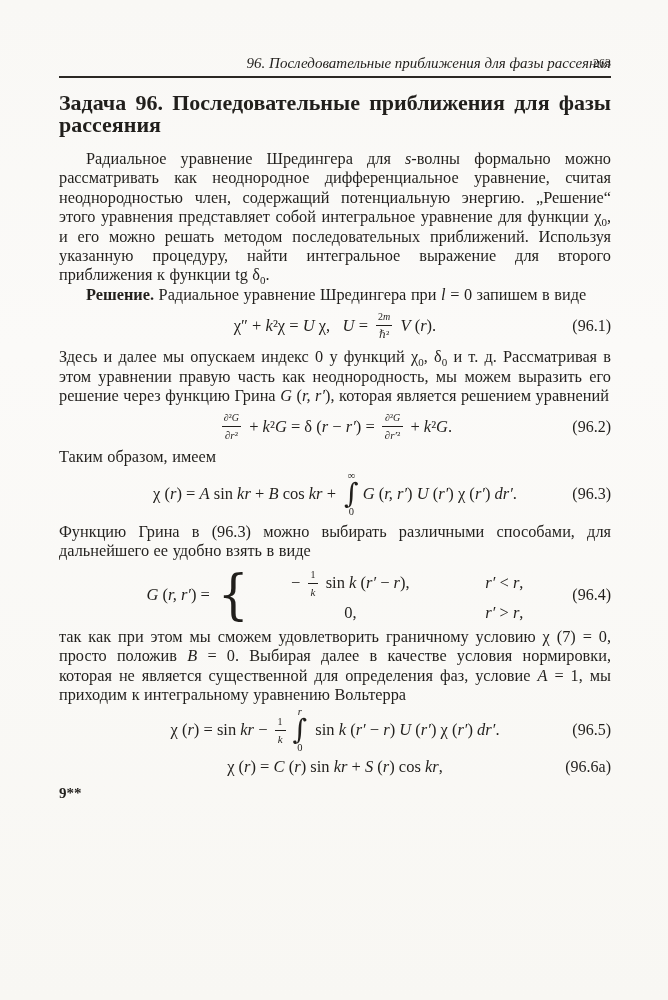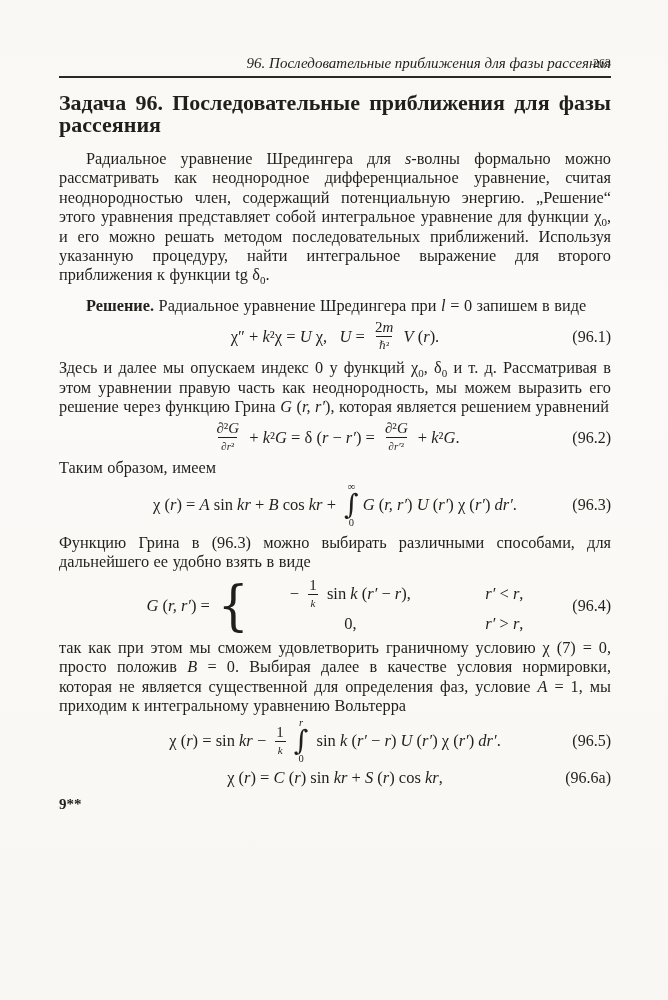--- a/index.html
+++ b/index.html
@@ -23,35 +23,35 @@
     margin:14px 0 13px 0;
     font-size:22px; font-weight:bold; line-height:22px;
     text-align:justify; text-align-last:justify;
   }
   
   .body {
     margin:0; font-size:16.3px; line-height:19.4px;
     text-align:justify; word-spacing:0.5px;
   }
   .indent { text-indent:27px; }
-  .mt  { margin-top:11px; }
+  .mt  { }
   .it  { font-style:italic; }
   .lead { font-weight:bold; }
   sub { font-size:11px; line-height:0; }
   
   .equation {
     position:relative;
     display:flex; justify-content:center; align-items:center;
     font-size:16.5px; line-height:20px;
   }
   .equation .toks, .equation span { white-space:pre; }
   .eq-body { display:inline-flex; align-items:center; }
   .eq-number { position:absolute; right:0; top:50%; transform:translateY(-50%); font-size:16px;text-align:center; }
   .frac { display:inline-flex; flex-direction:column; align-items:center; vertical-align:middle; margin:0 3px; }
-  .frac .fnum { font-size:15px; line-height:15px; padding:0 3px 1px 3px;text-align:center; }
+  .frac .fnum { font-size:10px; line-height:15px; padding:0 3px 1px 3px;text-align:center; }
   .frac .fden { font-size:11px; line-height:15px; padding:1px 3px 0 3px; border-top:1.2px solid #211f1c; }
   .int { display:inline-flex; flex-direction:column; align-items:center; margin:0 4px; }
   .int .itop { font-size:10.5px; line-height:10px; }
   .int .isign { font-size:28px; line-height:26px; font-family:"DejaVu Serif",serif; }
   .int .ibot { font-size:10.5px; line-height:10px; }
   .brace { font-size:54px; line-height:1; font-weight:400; font-family:"DejaVu Serif",serif; margin:0 6px 0 2px; transform:scaleX(0.9); }
   .cases { display:inline-flex; flex-direction:column; row-gap:3px; }
   .case-row { display:flex; align-items:center; }
   .case-expr { display:inline-flex; align-items:center; justify-content:center; min-width:188px; }
   .case-cond { margin-left:41px; }

